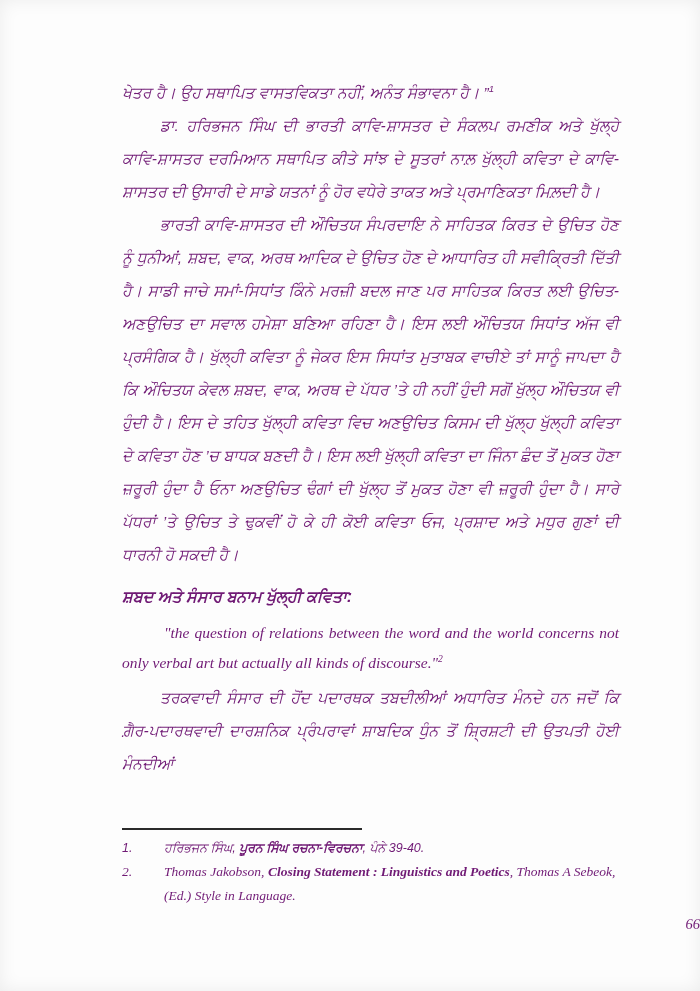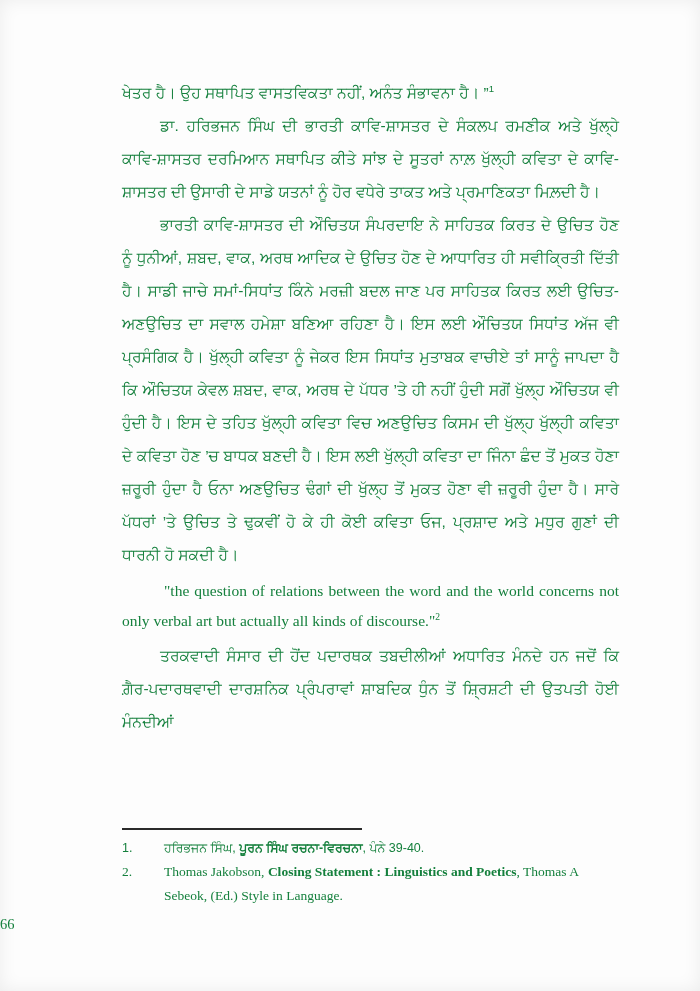--- a/index.html
+++ b/index.html
@@ -9,21 +9,22 @@
   }
   .sheet {
     position: relative;
     width: 700px;
     height: 991px;
     margin: 0 auto;
     background: #fdfdfd;
     box-shadow: inset 0 0 18px rgba(0,0,0,0.07);
     box-sizing: border-box;
     overflow: hidden;
-    color: #15803d;
+    color: #701a75;
+    font-style: italic;
   }
   .text-col {
     position: absolute;
     left: 122px;
     top: 76px;
     width: 497px;
   }
   
   .gm {
     font-family: "Liberation Sans", sans-serif;
@@ -83,38 +84,39 @@
     margin-left: 12px;
   }
   .fn-gm { font-family: "Liberation Sans", sans-serif; font-size: 12.5px; }
   .fn-en { font-family: "Liberation Serif", serif; font-size: 13.5px; }
   .fn-title { font-weight: bold; }
   .page-num {
     position: absolute;
     left: 0;
     right: 0;
     bottom: 58px;
-    text-align: left;
+    text-align: right;
     font-family: "Liberation Serif", serif;
     font-size: 14.5px;
   }
 </style>
 </head>
 <body>
 
 <div class="sheet">
 
   <div class="text-col">
 
     <p class="gm"><span>ਖੇਤਰ ਹੈ। ਉਹ ਸਥਾਪਿਤ ਵਾਸਤਵਿਕਤਾ ਨਹੀਂ, ਅਨੰਤ ਸੰਭਾਵਨਾ ਹੈ। ”</span><sup>1</sup></p>
 
     <p class="gm indent">ਡਾ. ਹਰਿਭਜਨ ਸਿੰਘ ਦੀ ਭਾਰਤੀ ਕਾਵਿ-ਸ਼ਾਸਤਰ ਦੇ ਸੰਕਲਪ ਰਮਣੀਕ ਅਤੇ ਖੁੱਲ੍ਹੇ ਕਾਵਿ-ਸ਼ਾਸਤਰ ਦਰਮਿਆਨ ਸਥਾਪਿਤ ਕੀਤੇ ਸਾਂਝ ਦੇ ਸੂਤਰਾਂ ਨਾਲ਼ ਖੁੱਲ੍ਹੀ ਕਵਿਤਾ ਦੇ ਕਾਵਿ-ਸ਼ਾਸਤਰ ਦੀ ਉਸਾਰੀ ਦੇ ਸਾਡੇ ਯਤਨਾਂ ਨੂੰ ਹੋਰ ਵਧੇਰੇ ਤਾਕਤ ਅਤੇ ਪ੍ਰਮਾਣਿਕਤਾ ਮਿਲ਼ਦੀ ਹੈ।</p>
 
     <p class="gm indent">ਭਾਰਤੀ ਕਾਵਿ-ਸ਼ਾਸਤਰ ਦੀ ਔਚਿਤਯ ਸੰਪਰਦਾਇ ਨੇ ਸਾਹਿਤਕ ਕਿਰਤ ਦੇ ਉਚਿਤ ਹੋਣ ਨੂੰ ਧੁਨੀਆਂ, ਸ਼ਬਦ, ਵਾਕ, ਅਰਥ ਆਦਿਕ ਦੇ ਉਚਿਤ ਹੋਣ ਦੇ ਆਧਾਰਿਤ ਹੀ ਸਵੀਕ੍ਰਿਤੀ ਦਿੱਤੀ ਹੈ। ਸਾਡੀ ਜਾਚੇ ਸਮਾਂ-ਸਿਧਾਂਤ ਕਿੰਨੇ ਮਰਜ਼ੀ ਬਦਲ ਜਾਣ ਪਰ ਸਾਹਿਤਕ ਕਿਰਤ ਲਈ ਉਚਿਤ-ਅਣਉਚਿਤ ਦਾ ਸਵਾਲ ਹਮੇਸ਼ਾ ਬਣਿਆ ਰਹਿਣਾ ਹੈ। ਇਸ ਲਈ ਔਚਿਤਯ ਸਿਧਾਂਤ ਅੱਜ ਵੀ ਪ੍ਰਸੰਗਿਕ ਹੈ। ਖੁੱਲ੍ਹੀ ਕਵਿਤਾ ਨੂੰ ਜੇਕਰ ਇਸ ਸਿਧਾਂਤ ਮੁਤਾਬਕ ਵਾਚੀਏ ਤਾਂ ਸਾਨੂੰ ਜਾਪਦਾ ਹੈ ਕਿ ਔਚਿਤਯ ਕੇਵਲ ਸ਼ਬਦ, ਵਾਕ, ਅਰਥ ਦੇ ਪੱਧਰ ’ਤੇ ਹੀ ਨਹੀਂ ਹੁੰਦੀ ਸਗੋਂ ਖੁੱਲ੍ਹ ਔਚਿਤਯ ਵੀ ਹੁੰਦੀ ਹੈ। ਇਸ ਦੇ ਤਹਿਤ ਖੁੱਲ੍ਹੀ ਕਵਿਤਾ ਵਿਚ ਅਣਉਚਿਤ ਕਿਸਮ ਦੀ ਖੁੱਲ੍ਹ ਖੁੱਲ੍ਹੀ ਕਵਿਤਾ ਦੇ ਕਵਿਤਾ ਹੋਣ ’ਚ ਬਾਧਕ ਬਣਦੀ ਹੈ। ਇਸ ਲਈ ਖੁੱਲ੍ਹੀ ਕਵਿਤਾ ਦਾ ਜਿੰਨਾ ਛੰਦ ਤੋਂ ਮੁਕਤ ਹੋਣਾ ਜ਼ਰੂਰੀ ਹੁੰਦਾ ਹੈ ਓਨਾ ਅਣਉਚਿਤ ਢੰਗਾਂ ਦੀ ਖੁੱਲ੍ਹ ਤੋਂ ਮੁਕਤ ਹੋਣਾ ਵੀ ਜ਼ਰੂਰੀ ਹੁੰਦਾ ਹੈ। ਸਾਰੇ ਪੱਧਰਾਂ ’ਤੇ ਉਚਿਤ ਤੇ ਢੁਕਵੀਂ ਹੋ ਕੇ ਹੀ ਕੋਈ ਕਵਿਤਾ ਓਜ, ਪ੍ਰਸ਼ਾਦ ਅਤੇ ਮਧੁਰ ਗੁਣਾਂ ਦੀ ਧਾਰਨੀ ਹੋ ਸਕਦੀ ਹੈ।</p>
 
+    <h2 class="heading">ਸ਼ਬਦ ਅਤੇ ਸੰਸਾਰ ਬਨਾਮ ਖੁੱਲ੍ਹੀ ਕਵਿਤਾ:</h2>
 
 
     <p class="en"><span>"the question of relations between the word and the world concerns not only verbal art but actually all kinds of discourse."</span><sup>2</sup></p>
 
     <p class="gm indent">ਤਰਕਵਾਦੀ ਸੰਸਾਰ ਦੀ ਹੋਂਦ ਪਦਾਰਥਕ ਤਬਦੀਲੀਆਂ ਅਧਾਰਿਤ ਮੰਨਦੇ ਹਨ ਜਦੋਂ ਕਿ ਗ਼ੈਰ-ਪਦਾਰਥਵਾਦੀ ਦਾਰਸ਼ਨਿਕ ਪ੍ਰੰਪਰਾਵਾਂ ਸ਼ਾਬਦਿਕ ਧੁੰਨ ਤੋਂ ਸ਼੍ਰਿਸ਼ਟੀ ਦੀ ਉਤਪਤੀ ਹੋਈ ਮੰਨਦੀਆਂ</p>
 
   </div>
 
   <div class="fn-area">
     <hr class="fn-rule">

